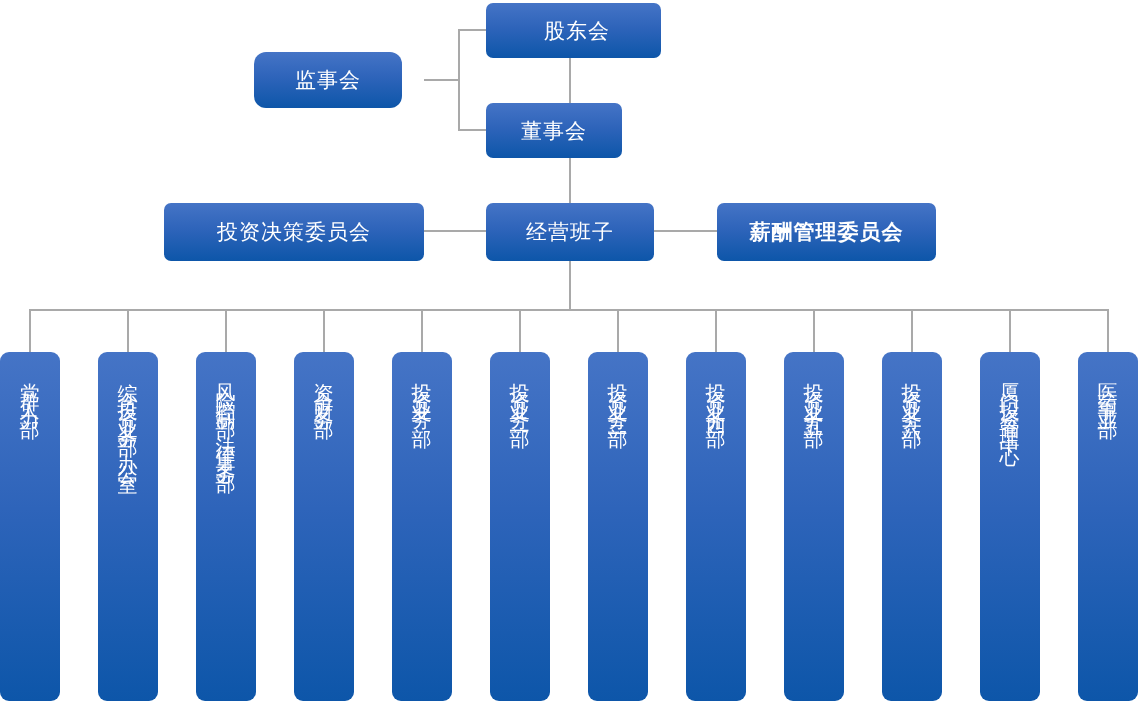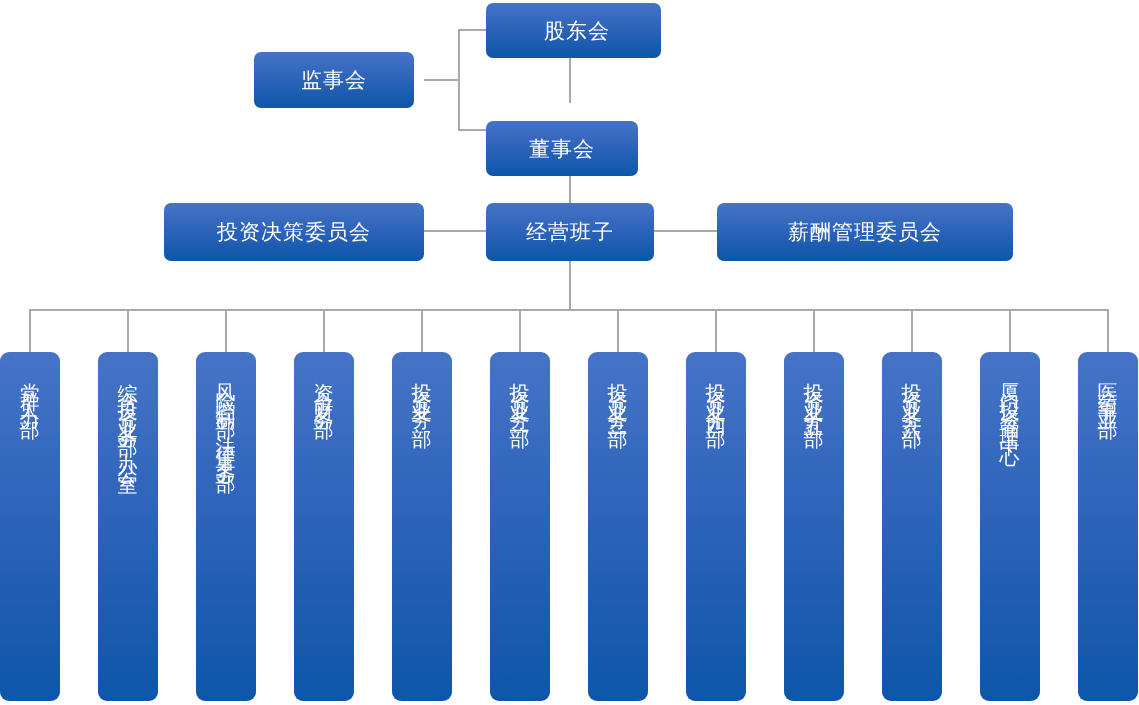--- a/index.html
+++ b/index.html
@@ -52,33 +52,33 @@
   <div class="line" style="left:617px;top:309px;width:2px;height:43px;"></div>
   <div class="line" style="left:715px;top:309px;width:2px;height:43px;"></div>
   <div class="line" style="left:813px;top:309px;width:2px;height:43px;"></div>
   <div class="line" style="left:911px;top:309px;width:2px;height:43px;"></div>
   <div class="line" style="left:1009px;top:309px;width:2px;height:43px;"></div>
   <div class="line" style="left:1107px;top:309px;width:2px;height:43px;"></div>
 
   <div class="node" style="left:486px;top:3px;width:168px;height:55px;padding-left:7px;">
     <span>股东会</span>
   </div>
-  <div class="node" style="left:254px;top:52px;width:160px;height:56px;">
+  <div class="node" style="left:254px;top:52px;width:148px;height:56px;border-radius:12px;">
     <span>监事会</span>
   </div>
-  <div class="node" style="left:486px;top:121px;width:152px;height:55px;">
+  <div class="node" style="left:486px;top:103px;width:136px;height:55px;">
     <span>董事会</span>
   </div>
   <div class="node" style="left:164px;top:203px;width:260px;height:58px;align-items:center;">
     <span>投资决策委员会</span>
   </div>
   <div class="node" style="left:486px;top:203px;width:168px;height:58px;font-family:Liberation Mono, monospace;">
     <span>经营班子</span>
   </div>
-  <div class="node" style="left:717px;top:203px;width:296px;height:58px;">
+  <div class="node" style="left:717px;top:203px;width:219px;height:58px;font-weight:bold;">
     <span>薪酬管理委员会</span>
   </div>
 
   <div class="node dept" style="left:0px;top:352px;width:60px;height:349px;">
     <span class="vtext">党群人力部</span>
   </div>
   <div class="node dept" style="left:98px;top:352px;width:60px;height:349px;">
     <span class="vtext">综合投资业务部（办公室）</span>
   </div>
   <div class="node dept" style="left:196px;top:352px;width:60px;height:349px;">

